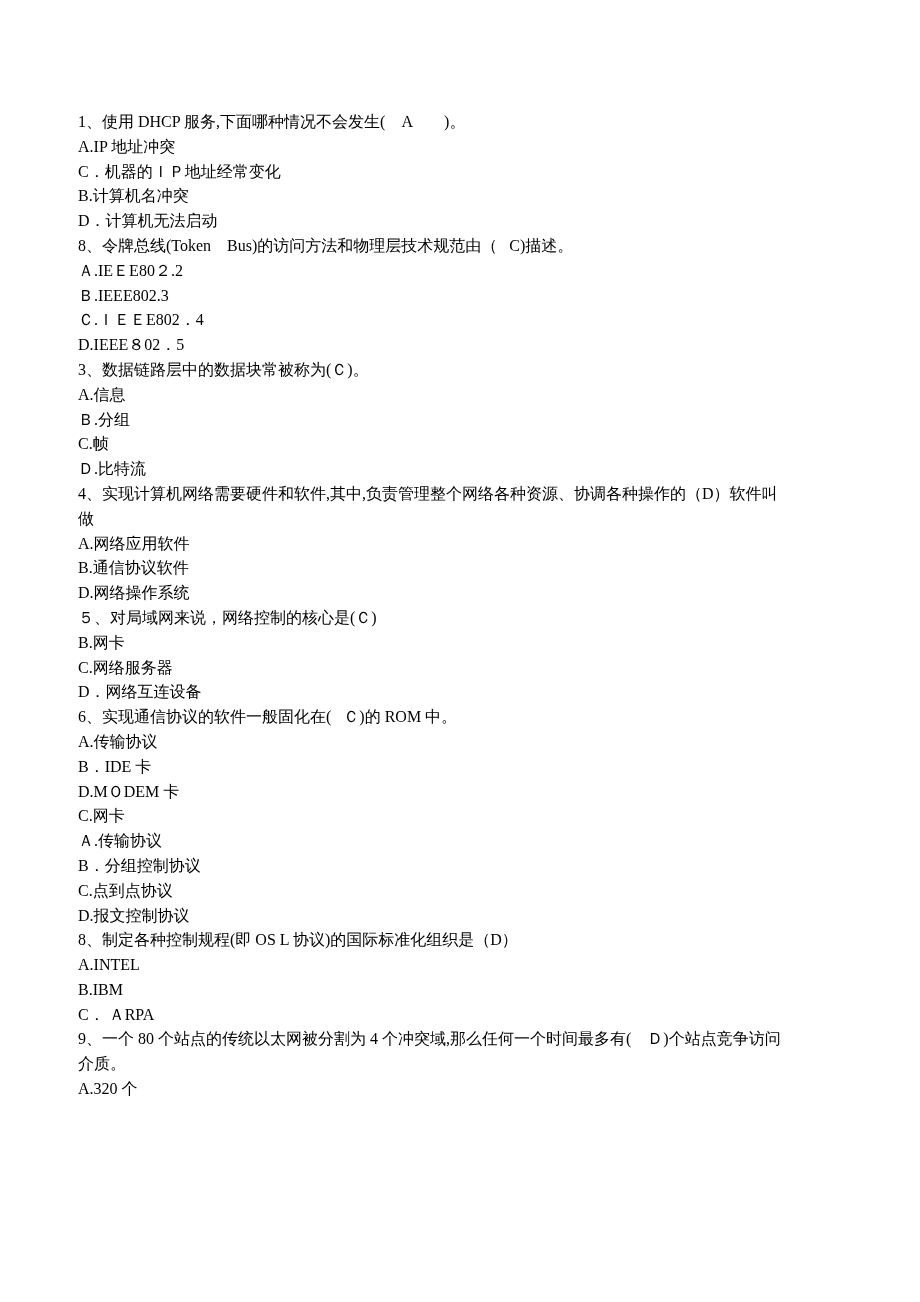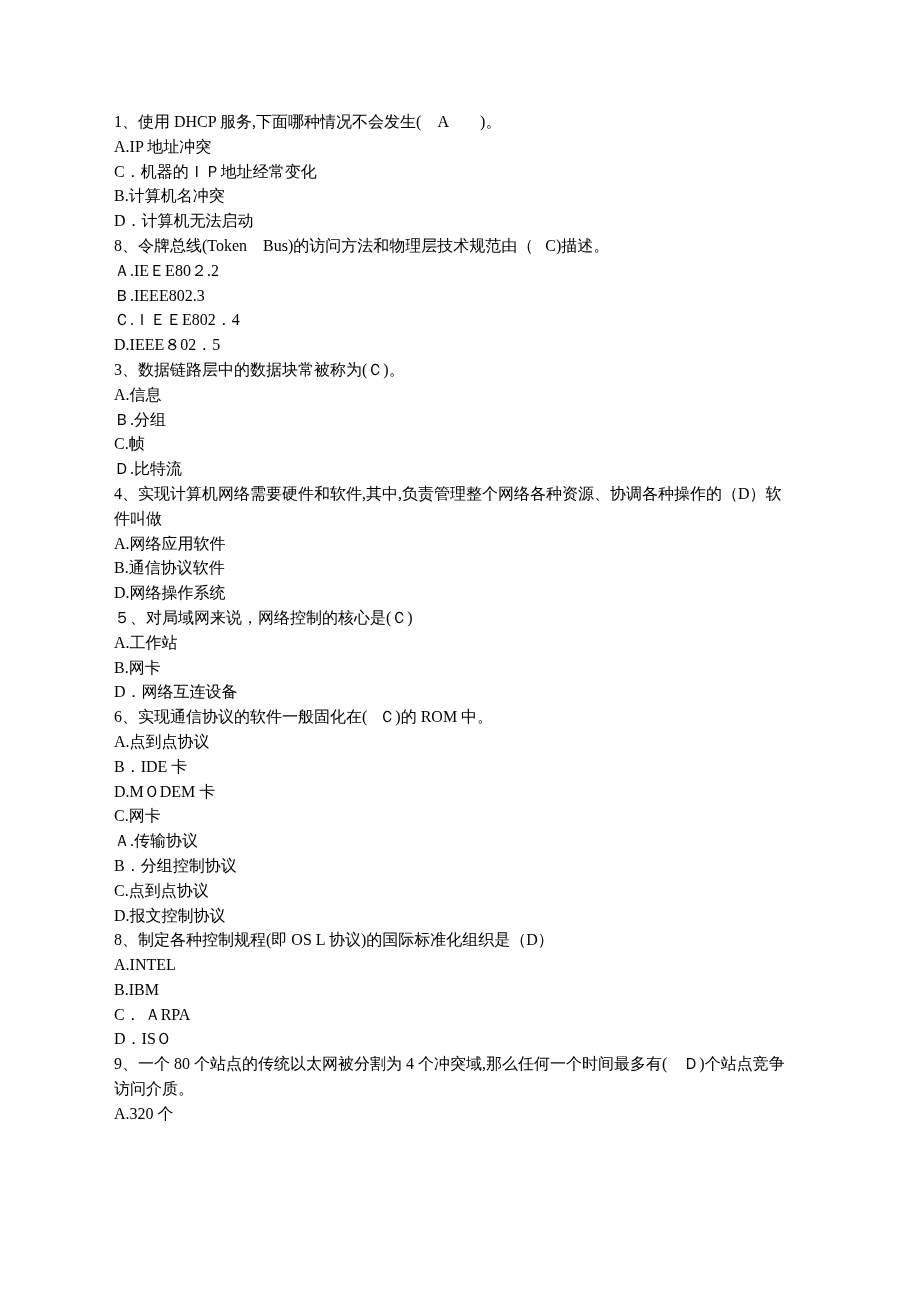--- a/index.html
+++ b/index.html
@@ -7,21 +7,21 @@
     padding: 0;
     background: #ffffff;
     font-family: "SimSun", "Songti SC", serif;
     font-size: 16px;
     color: #000000;
     line-height: 1.55;
   }
   .page {
     width: 920px;
     min-height: 1302px;
-    padding: 110px 130px 60px 114px;
+    padding: 110px 130px 60px 78px;
     box-sizing: border-box;
   }
   .line {
     white-space: pre-wrap;
   }
 </style>
 </head>
 <body>
 
 <div class="page">
@@ -38,32 +38,31 @@
   <div class="line">3、数据链路层中的数据块常被称为(Ｃ)。</div>
   <div class="line">A.信息</div>
   <div class="line">Ｂ.分组</div>
   <div class="line">C.帧</div>
   <div class="line">Ｄ.比特流</div>
   <div class="line">4、实现计算机网络需要硬件和软件,其中,负责管理整个网络各种资源、协调各种操作的（D）软件叫做</div>
   <div class="line">A.网络应用软件</div>
   <div class="line">B.通信协议软件</div>
   <div class="line">D.网络操作系统</div>
   <div class="line">５、对局域网来说，网络控制的核心是(Ｃ)</div>
-  <div class="line">A.工作站</div>
   <div class="line">B.网卡</div>
+  <div class="line">C.网络服务器</div>
   <div class="line">D．网络互连设备</div>
   <div class="line">6、实现通信协议的软件一般固化在(   Ｃ)的 ROM 中。</div>
-  <div class="line">A.点到点协议</div>
+  <div class="line">A.传输协议</div>
   <div class="line">B．IDE 卡</div>
   <div class="line">D.MＯDEM 卡</div>
   <div class="line">C.网卡</div>
   <div class="line">Ａ.传输协议</div>
   <div class="line">B．分组控制协议</div>
   <div class="line">C.点到点协议</div>
   <div class="line">D.报文控制协议</div>
   <div class="line">8、制定各种控制规程(即 OS L 协议)的国际标准化组织是（D）</div>
   <div class="line">A.INTEL</div>
   <div class="line">B.IBM</div>
   <div class="line">C． ＡRPA</div>
-  <div class="line">D．ISＯ</div>
   <div class="line">9、一个 80 个站点的传统以太网被分割为 4 个冲突域,那么任何一个时间最多有(    Ｄ)个站点竞争访问介质。</div>
   <div class="line">A.320 个</div>
 </div>
 
 </body></html>

